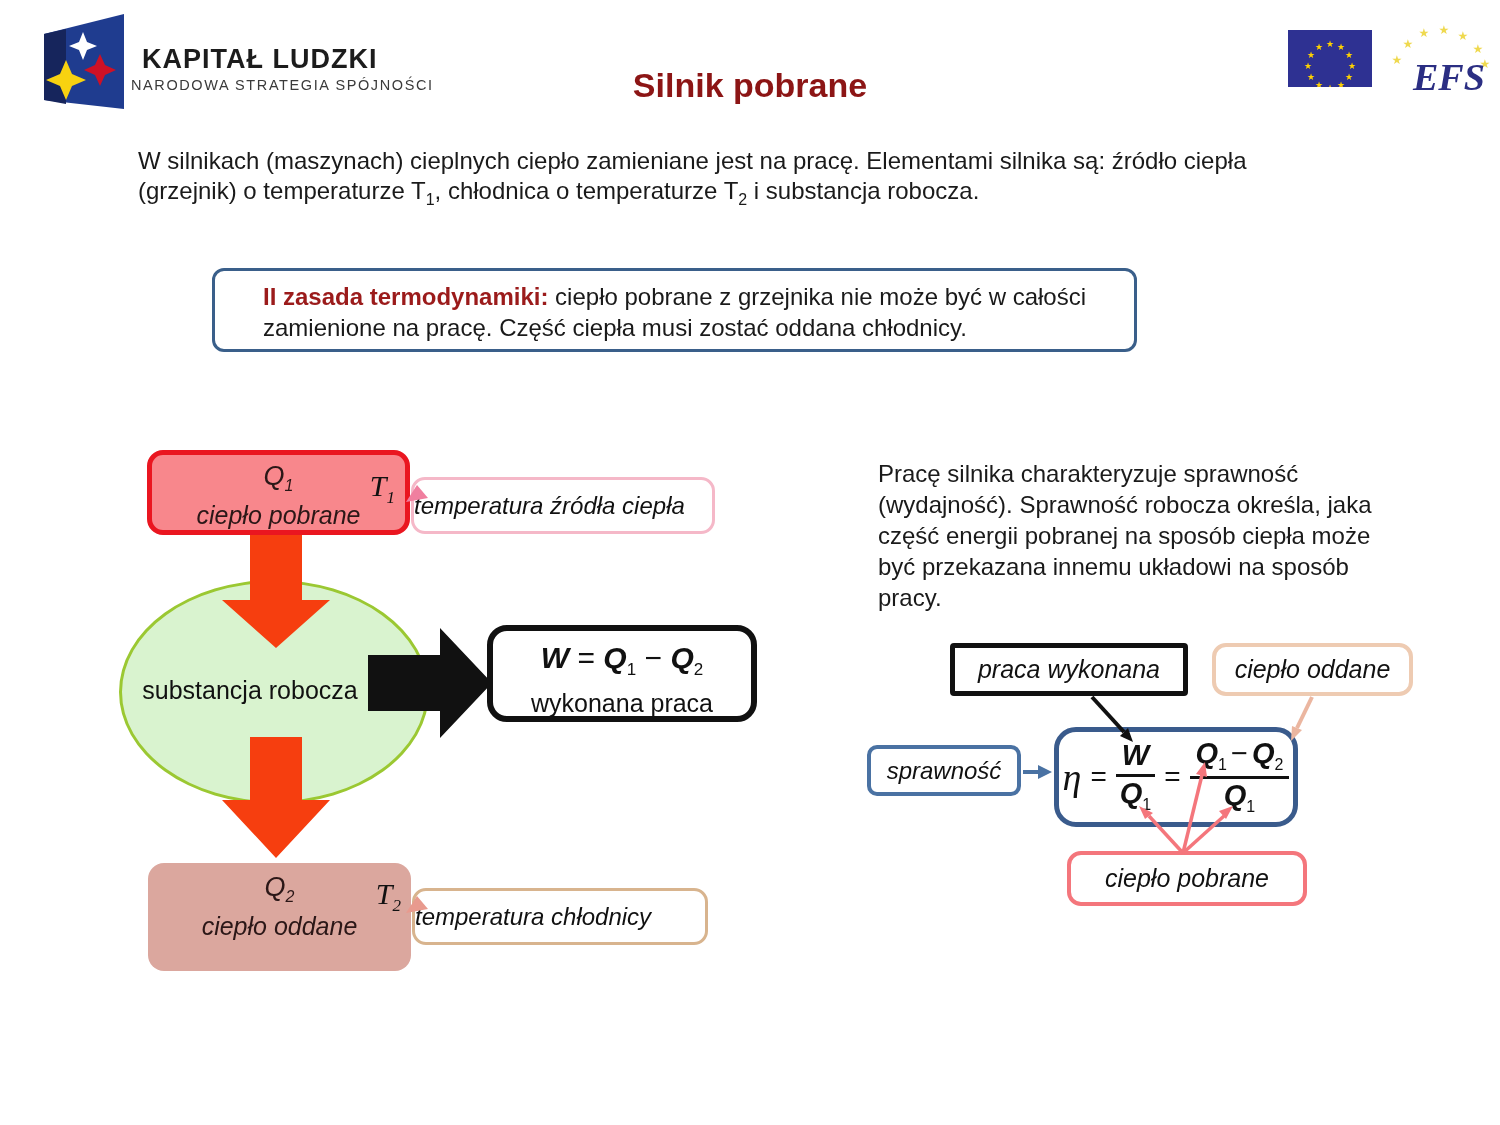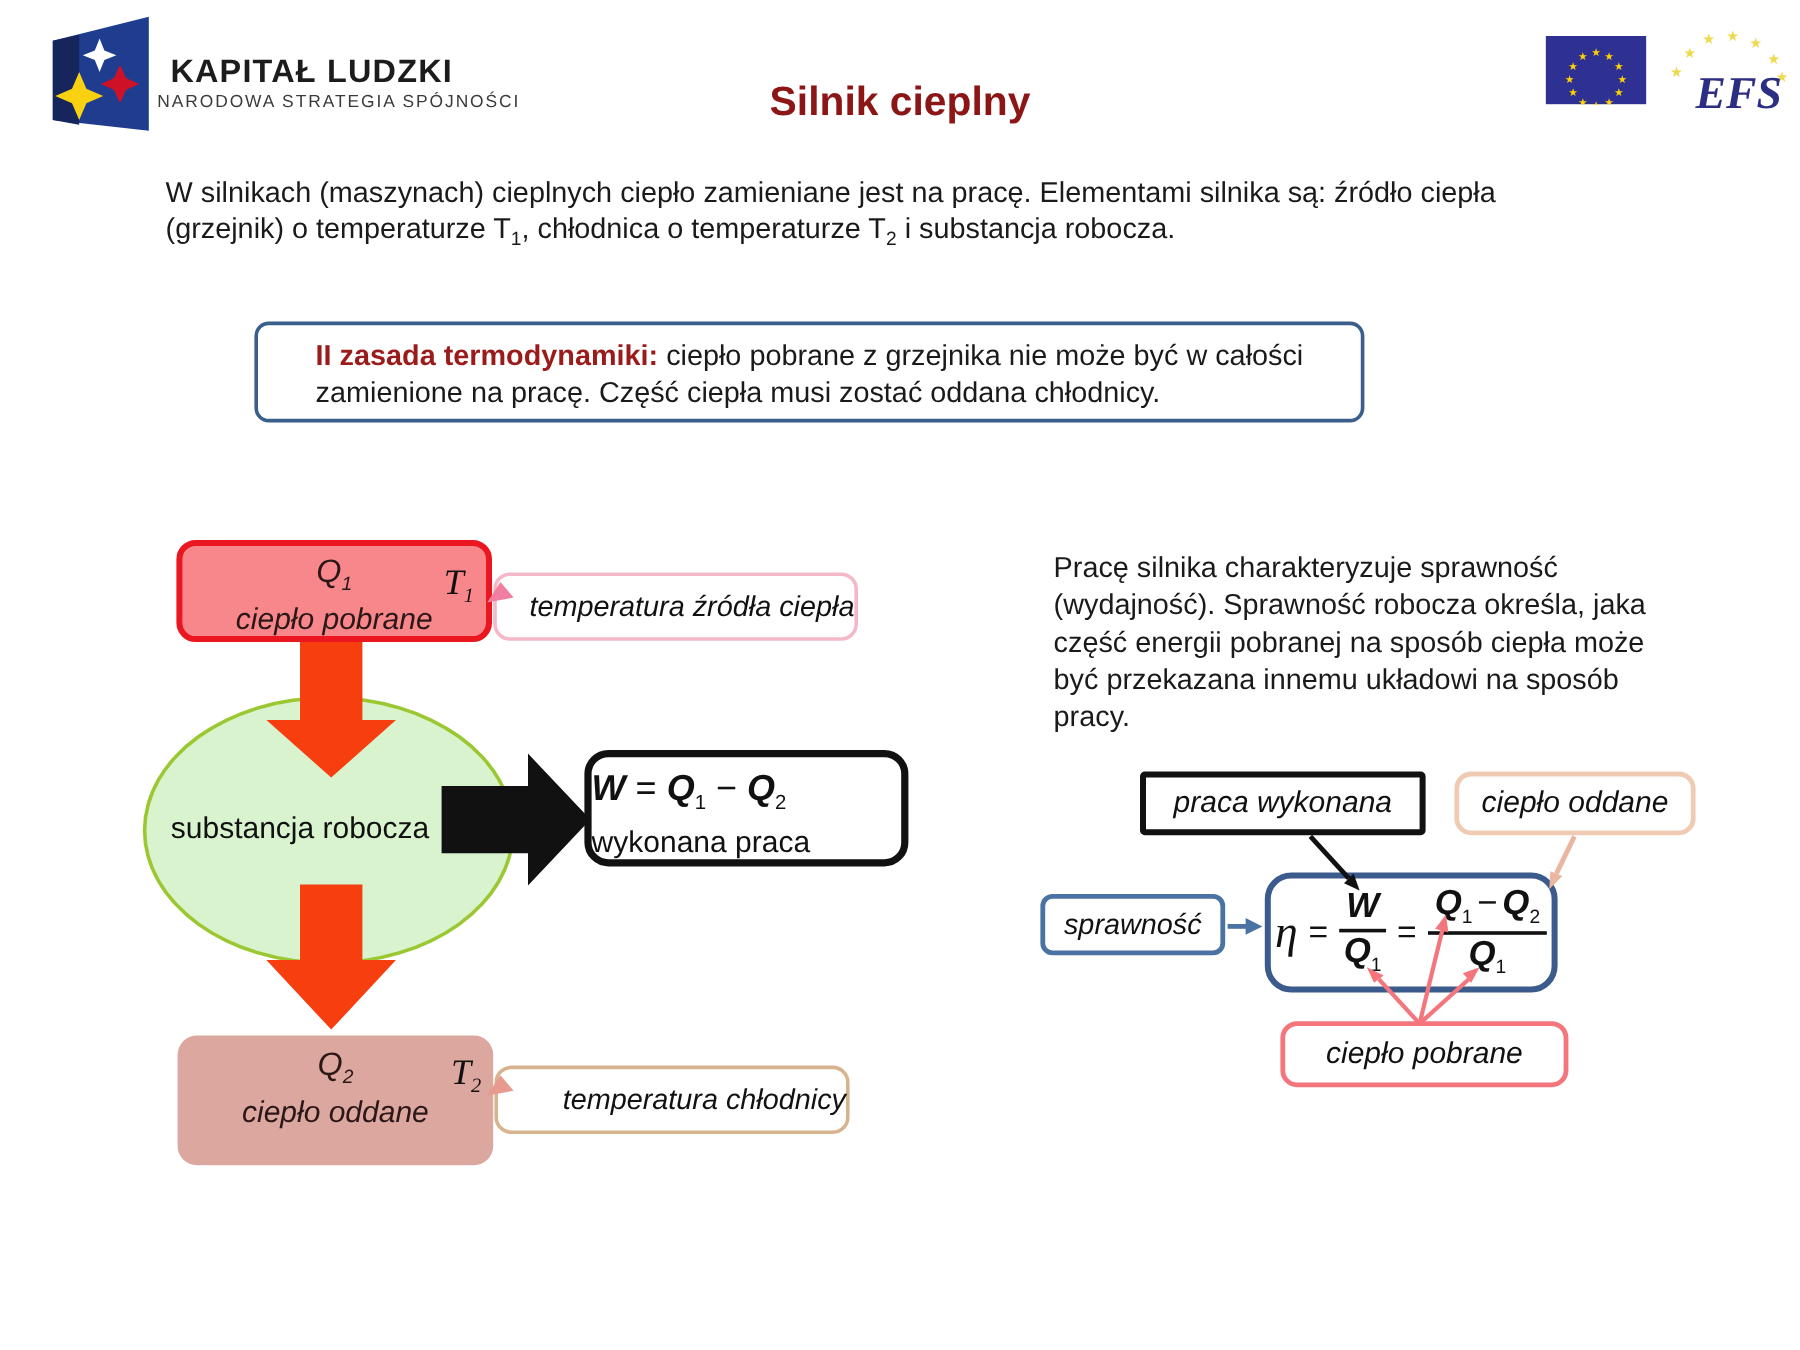--- a/index.html
+++ b/index.html
@@ -21,40 +21,40 @@
   .intro sub,.lawbox sub{font-size:16px;}
 
   
   .lawbox{position:absolute;left:212px;top:268px;width:925px;height:84px;box-sizing:border-box;
           border:3px solid #3A5F8A;border-radius:12px;padding:10px 20px 0 48px;
           font-size:24px;line-height:31px;background:#fff;}
   .law-heading{font-weight:bold;color:#9B1B1B;}
 
   
   .lbl-box{position:absolute;box-sizing:border-box;background:#fff;border-radius:14px;
-           display:flex;align-items:center;justify-content:flex-end;
+           display:flex;align-items:center;justify-content:flex-start;
            font-style:italic;font-size:24px;color:#111;text-align:center;}
 
   
   .q-box{position:absolute;box-sizing:border-box;border-radius:16px;text-align:center;
          font-style:italic;color:#2b1717;}
   .q1{left:147px;top:450px;width:263px;height:85px;background:#F8878C;border:5px solid #EA1620;padding-top:7px;}
   .q2{left:148px;top:863px;width:263px;height:108px;background:#DBA79E;padding-top:10px;}
   .q-sym{font-size:27px;line-height:29px;}
   .q-lbl{font-size:25px;line-height:30px;}
   .q-box sub{font-size:16px;}
   .t-sym{position:absolute;right:10px;top:14px;font-family:"Liberation Serif",serif;
          font-style:italic;font-size:30px;color:#111;}
   .t-sym sub{font-size:17px;}
   .ellipse{position:absolute;left:119px;top:580px;width:310px;height:224px;box-sizing:border-box;
            background:#D9F3CF;border:3px solid #9BC832;border-radius:50%;}
   .substance{position:absolute;left:130px;top:676px;width:240px;text-align:center;
              font-size:25px;color:#111;}
   .work-box{position:absolute;left:487px;top:625px;width:270px;height:97px;box-sizing:border-box;
-            background:#fff;border:6px solid #111;border-radius:20px;padding-top:10px;}
+            background:#fff;border:6px solid #111;border-radius:20px;text-align:center;padding-top:10px;}
   .wb-f{font-size:30px;line-height:34px;color:#111;}
   .wb-f sub{font-size:17px;}
   .wb-cap{font-size:25px;line-height:32px;color:#111;}
   .mvar{font-style:italic;font-weight:bold;}
 
   
   .eff-par{position:absolute;left:878px;top:458px;width:540px;font-size:24px;line-height:31px;}
   .tag-box{position:absolute;box-sizing:border-box;background:#fff;display:flex;align-items:center;
            justify-content:center;font-style:italic;font-size:25px;color:#111;}
   .praca{left:950px;top:643px;width:238px;height:53px;border:5px solid #111;border-radius:4px;}
@@ -82,21 +82,21 @@
   <svg class="abs" style="left:28px;top:8px;" width="105" height="105" viewBox="0 0 105 105">
     <polygon points="16,26 96,6 96,101 16,92" fill="#1F3C8F"></polygon>
     <polygon points="16,26 38,21 38,96 16,92" fill="#16255C"></polygon>
     <polygon points="55,24 59,34 69,38 59,42 55,52 51,42 41,38 51,34" fill="#ffffff"></polygon>
     <polygon points="72,46 77,57 88,62 77,67 72,78 67,67 56,62 67,57" fill="#CE1126"></polygon>
     <polygon points="38,52 44,66 58,72 44,78 38,92 32,78 18,72 32,66" fill="#F8D210"></polygon>
   </svg>
   <div class="kl-text1">KAPITAŁ LUDZKI</div>
   <div class="kl-text2">NARODOWA STRATEGIA SPÓJNOŚCI</div>
 
-  <div class="page-title">Silnik cieplny</div>
+  <div class="page-title">Silnik pobrane</div>
 
   <svg class="abs" style="left:1288px;top:30px;" width="84" height="57" viewBox="0 0 84 57">
     <rect x="0" y="0" width="84" height="57" fill="#2E3192"></rect>
     <g fill="#FFD200" font-size="9" text-anchor="middle">
       <text x="42" y="17">★</text>
         <text x="53" y="20">★</text>
         <text x="61" y="28">★</text>
       <text x="64" y="39">★</text>
         <text x="61" y="50">★</text>
         <text x="53" y="58">★</text>

